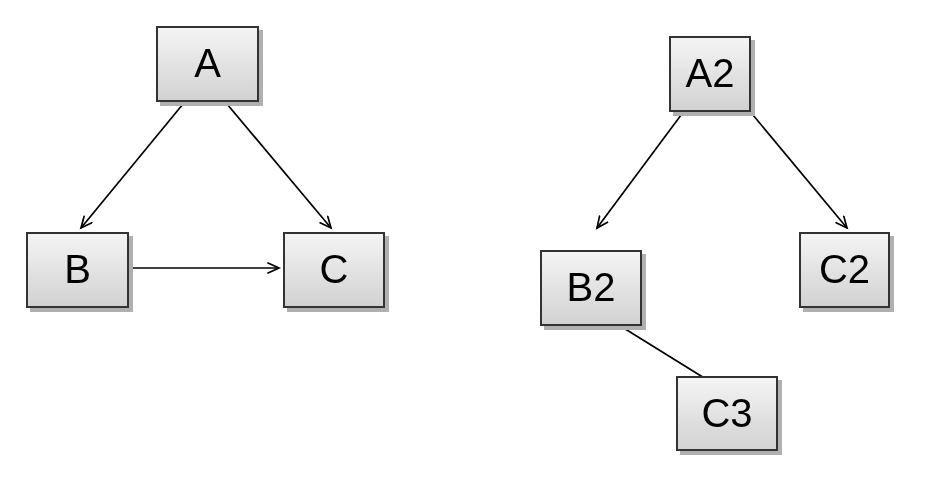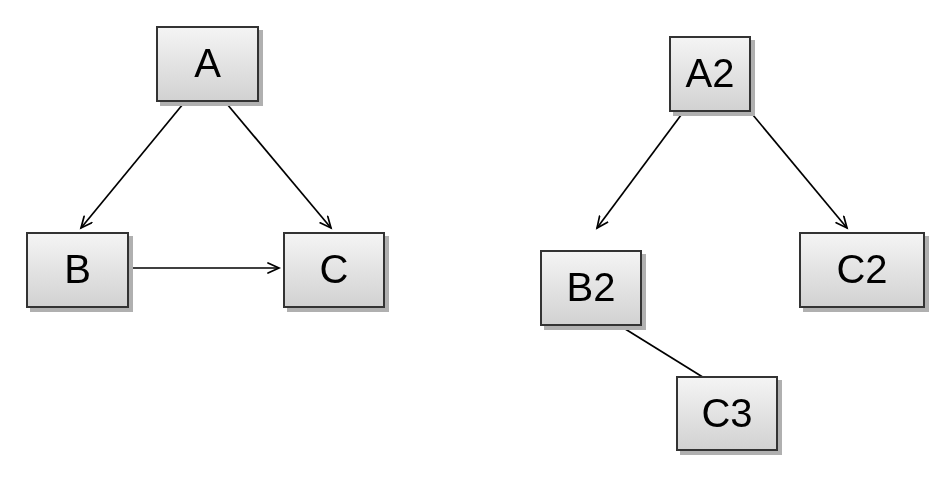--- a/index.html
+++ b/index.html
@@ -87,20 +87,20 @@
       </div>
       <div class="node" style="left: 283px; top: 232px; width: 102px; height: 76px;">
         <span class="node-label">C</span>
       </div>
       <div class="node" style="left: 669px; top: 36px; width: 82px; height: 76px;">
         <span class="node-label">A2</span>
       </div>
       <div class="node" style="left: 540px; top: 232px; width: 102px; height: 76px; margin-top: 18px;">
         <span class="node-label">B2</span>
       </div>
-      <div class="node" style="left: 799px; top: 232px; width: 126px; height: 76px;">
+      <div class="node" style="left: 799px; top: 232px; width: 91px; height: 76px;">
         <span class="node-label">C2</span>
       </div>
       <div class="node" style="left: 676px; top: 376px; width: 102px; height: 75px;">
         <span class="node-label">C3</span>
       </div>
     </div>
 </div>
 
 </body></html>

